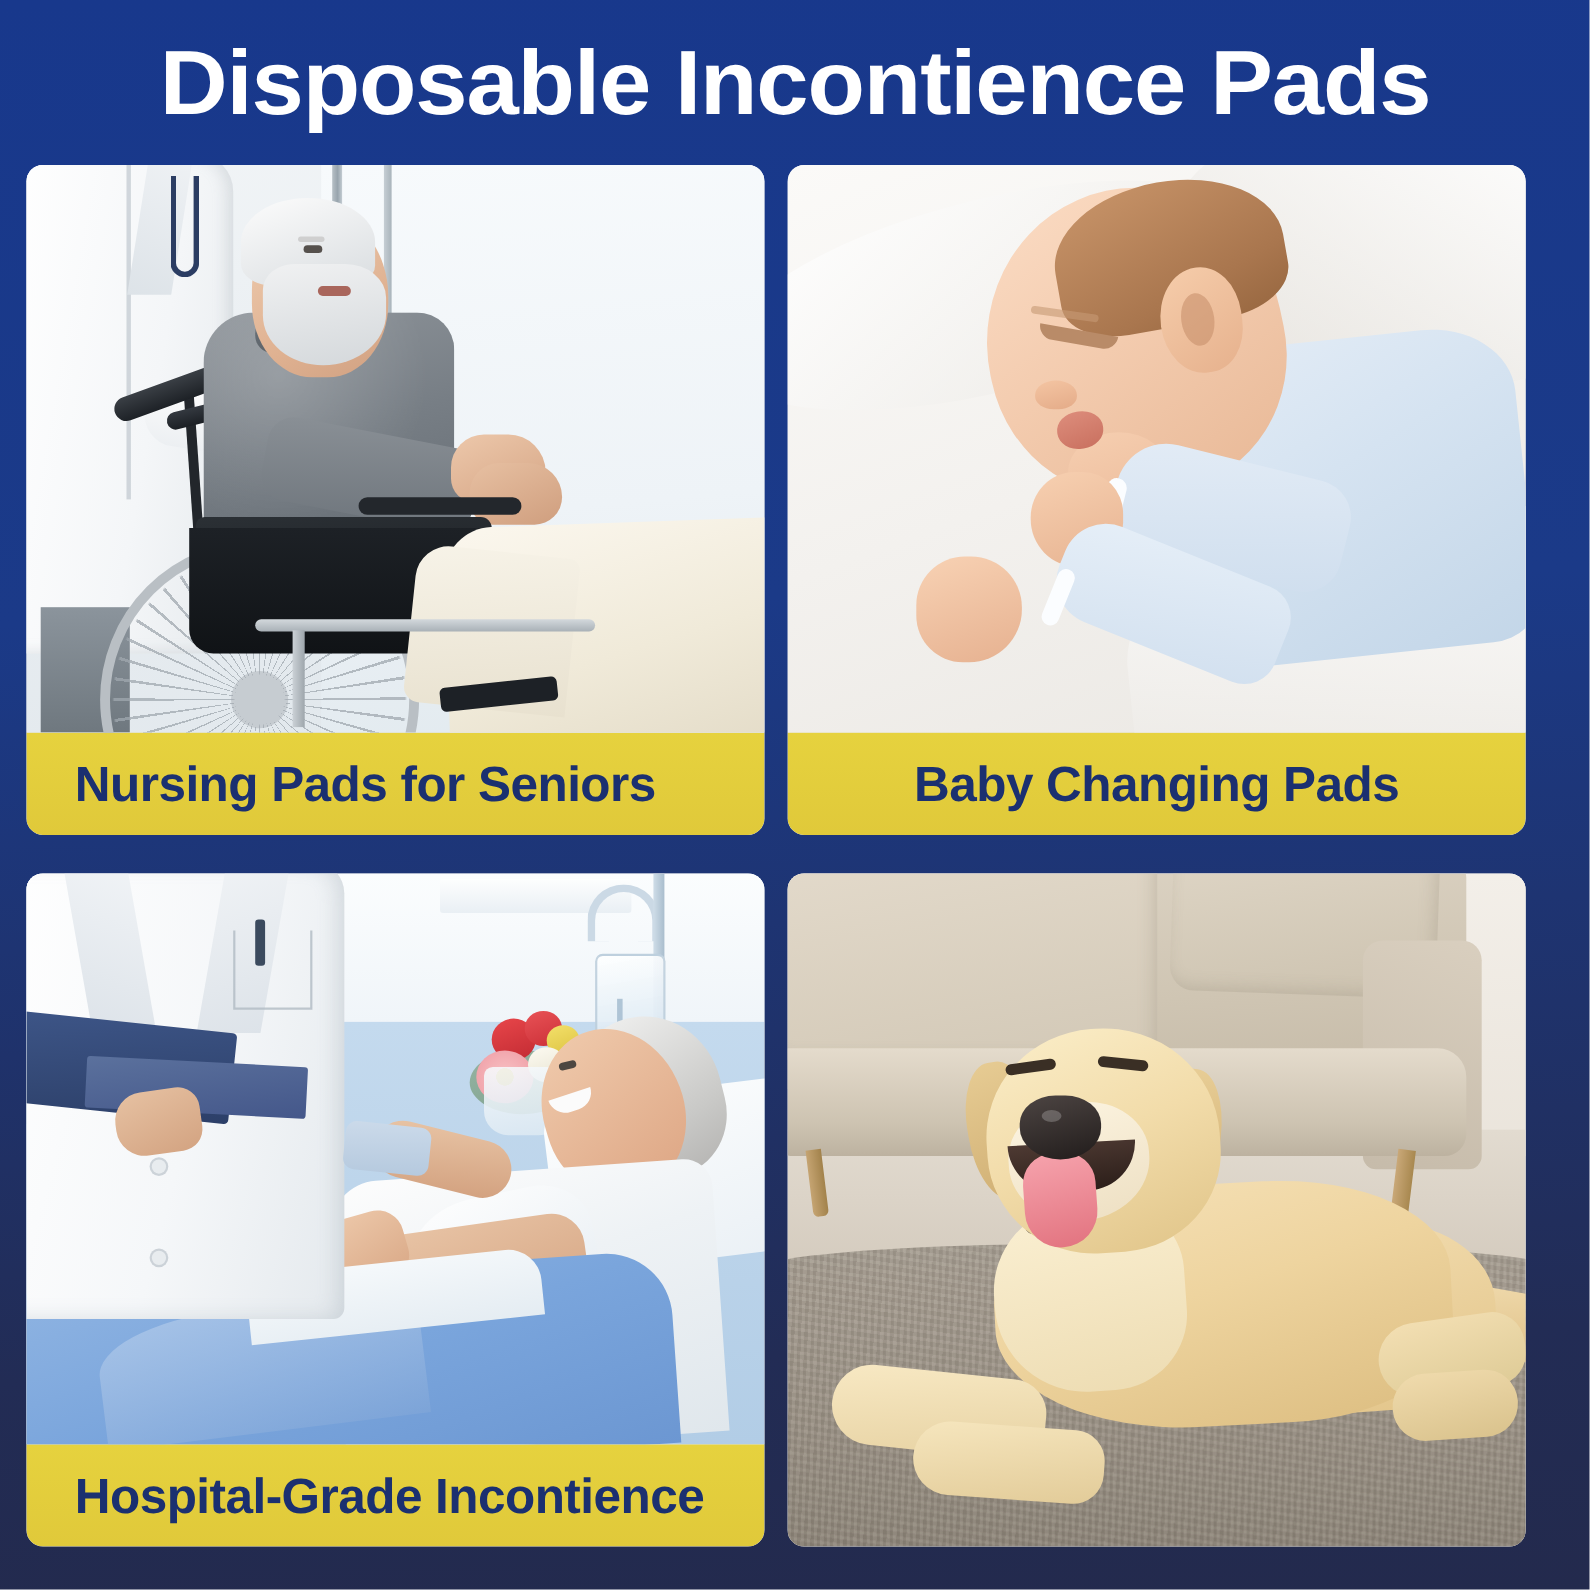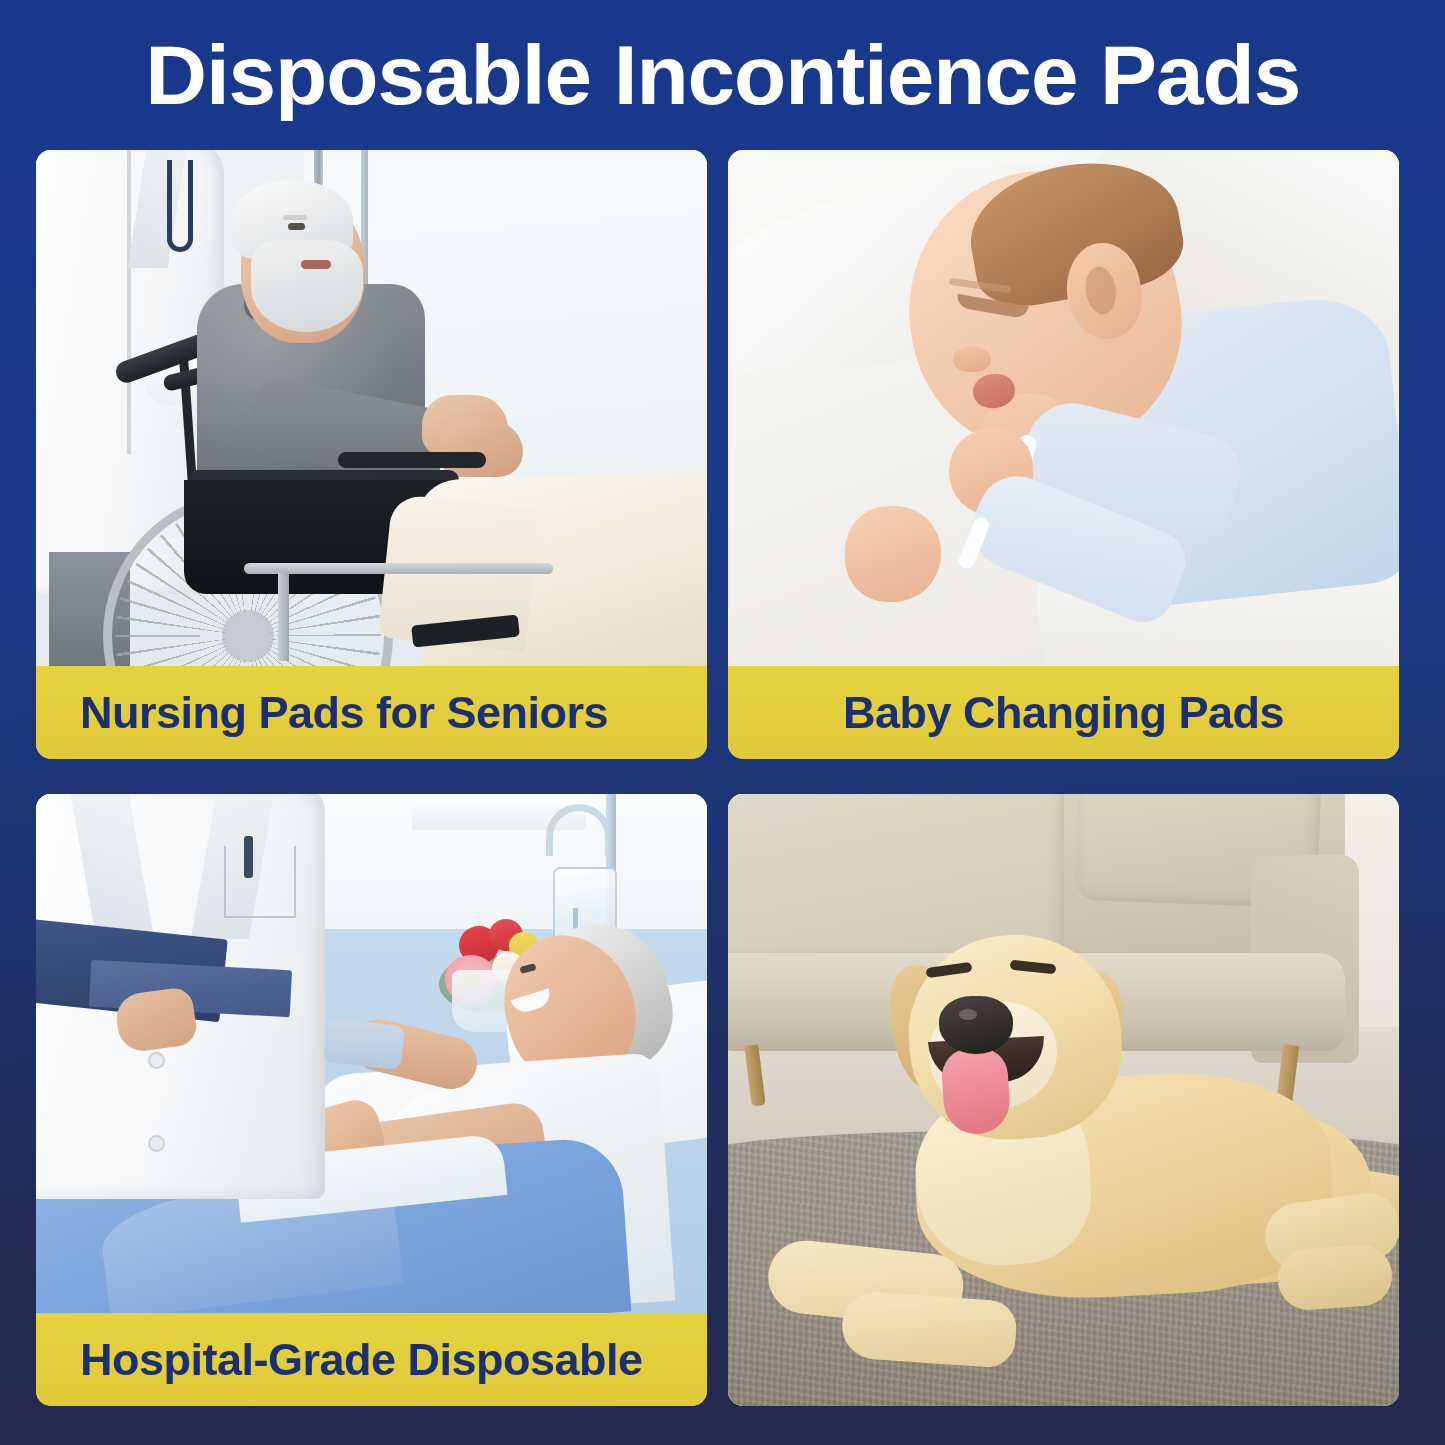--- a/index.html
+++ b/index.html
@@ -29,21 +29,21 @@
     line-height:1;
   }
 
   
   .grid {
     display:grid;
     grid-template-columns:671px 671px;
     grid-template-rows:609px 612px;
     column-gap:21px;
     row-gap:35px;
-    padding:0 36px;
+    padding:0 24px;
   }
 
   .card {
     position:relative;
     border-radius:15px;
     overflow:hidden;
     display:flex;
     flex-direction:column;
     background:#dfe4e8;
   }
@@ -914,21 +914,21 @@
       <div class="p3-btn" style="left:17%;top:32%;"></div>
       <div class="p3-btn" style="left:17%;top:50%;"></div>
       <div class="p3-btn" style="left:17%;top:66%;"></div>
       <div class="p3-darm"></div>
       <div class="p3-dcuff"></div>
       <div class="p3-clip"></div>
       <div class="p3-clip-pg"></div>
       <div class="p3-dhand"></div>
     </div>
     <div class="caption cap-left">
-      <span class="caption-text">Hospital-Grade Disposable</span>
+      <span class="caption-text">Hospital-Grade Incontience</span>
     </div>
   </div>
 
   <div class="card">
     <div class="photo p4">
       <div class="p4-wall"></div>
       <div class="p4-floor"></div>
       <div class="p4-sofa-back"></div>
       <div class="p4-cush1"></div>
       <div class="p4-cush2"></div>

